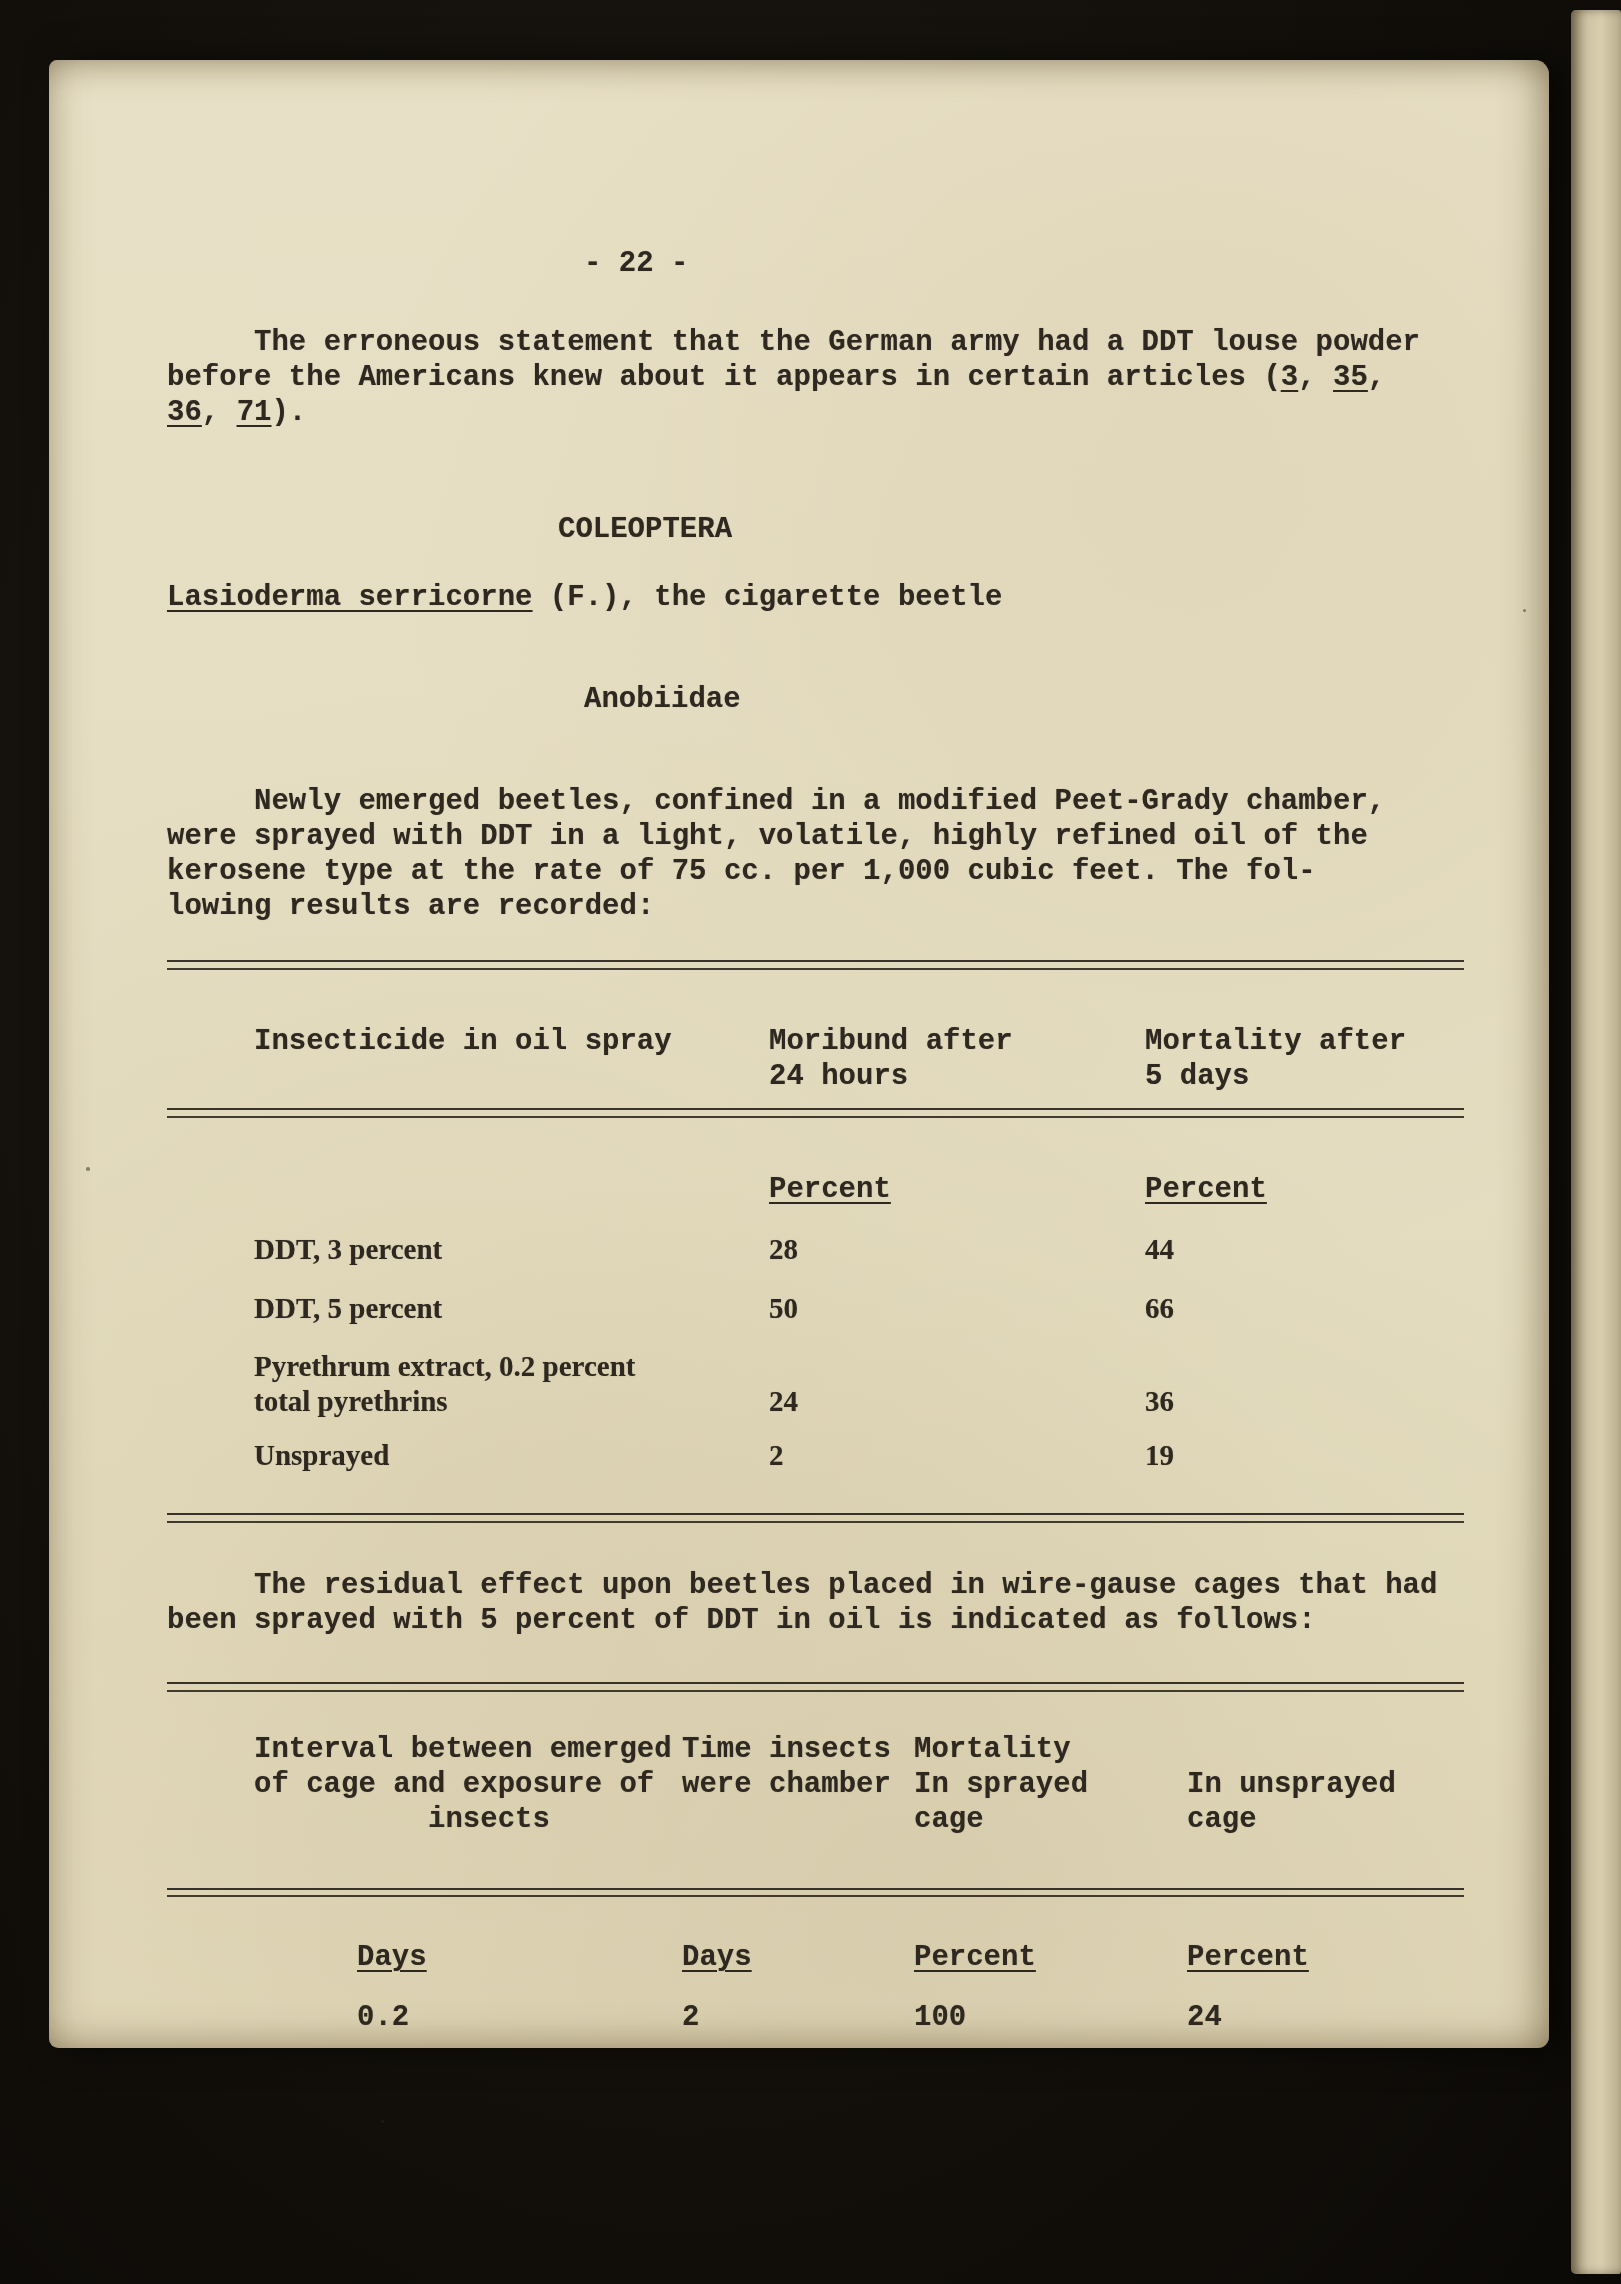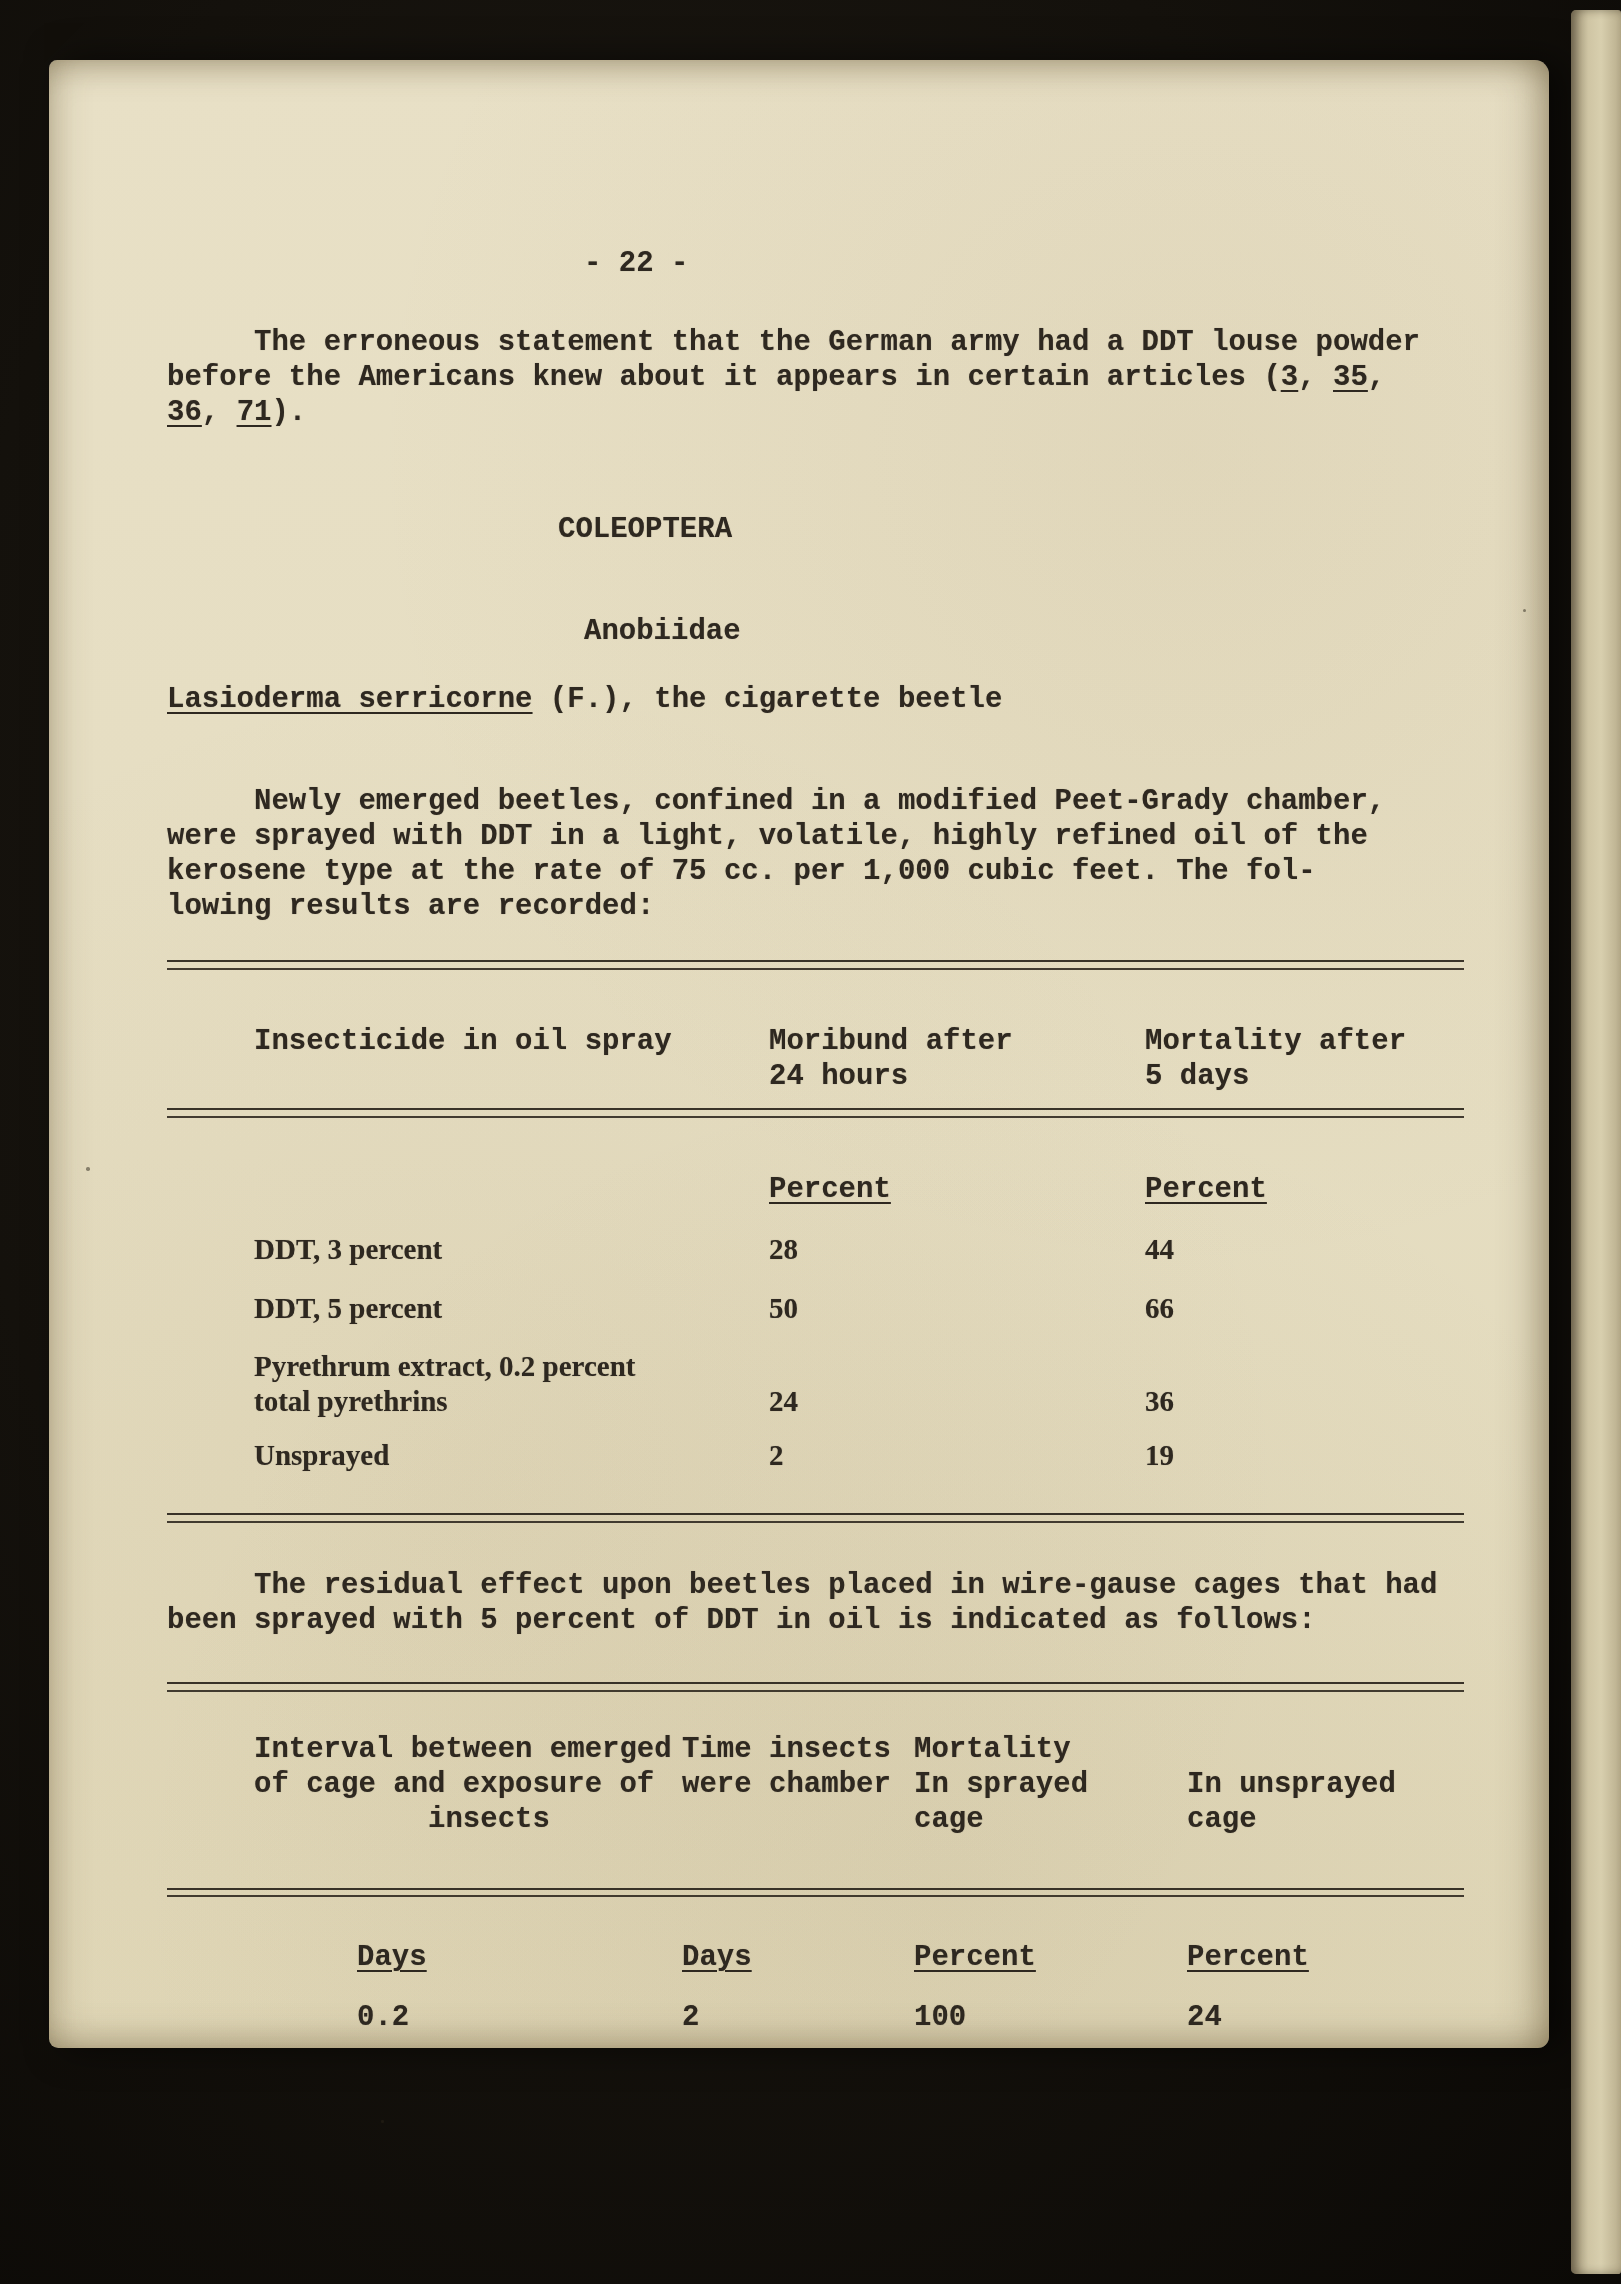--- a/index.html
+++ b/index.html
@@ -68,23 +68,23 @@
     <div class="content">
 
       <div class="txt" style="padding-left:417px">- 22 -</div>
 
       <div class="txt" style="margin-top:44px"><span>     The erroneous statement that the German army had a DDT louse powder
 before the Americans knew about it appears in certain articles (</span><span class="ul">3</span><span>, </span><span class="ul">35</span><span>,
 </span><span class="ul">36</span><span>, </span><span class="ul">71</span><span>).</span></div>
 
       <div class="txt" style="margin-top:82px; padding-left:391px">COLEOPTERA</div>
 
+      <div class="txt" style="margin-top:33px"><span class="ul">Lasioderma serricorne</span><span> (F.), the cigarette beetle</span></div>
+
       <div class="txt" style="margin-top:67px; padding-left:417px">Anobiidae</div>
-
-      <div class="txt" style="margin-top:33px"><span class="ul">Lasioderma serricorne</span><span> (F.), the cigarette beetle</span></div>
 
       <div class="txt" style="margin-top:67px">     Newly emerged beetles, confined in a modified Peet-Grady chamber,
 were sprayed with DDT in a light, volatile, highly refined oil of the
 kerosene type at the rate of 75 cc. per 1,000 cubic feet. The fol-
 lowing results are recorded:</div>
 
       <div class="rule" style="margin-top:36px"></div>
 
       <div class="t1row" style="margin-top:54px">
         <div class="txt" style="padding-left:87px">Insecticide in oil spray</div>

